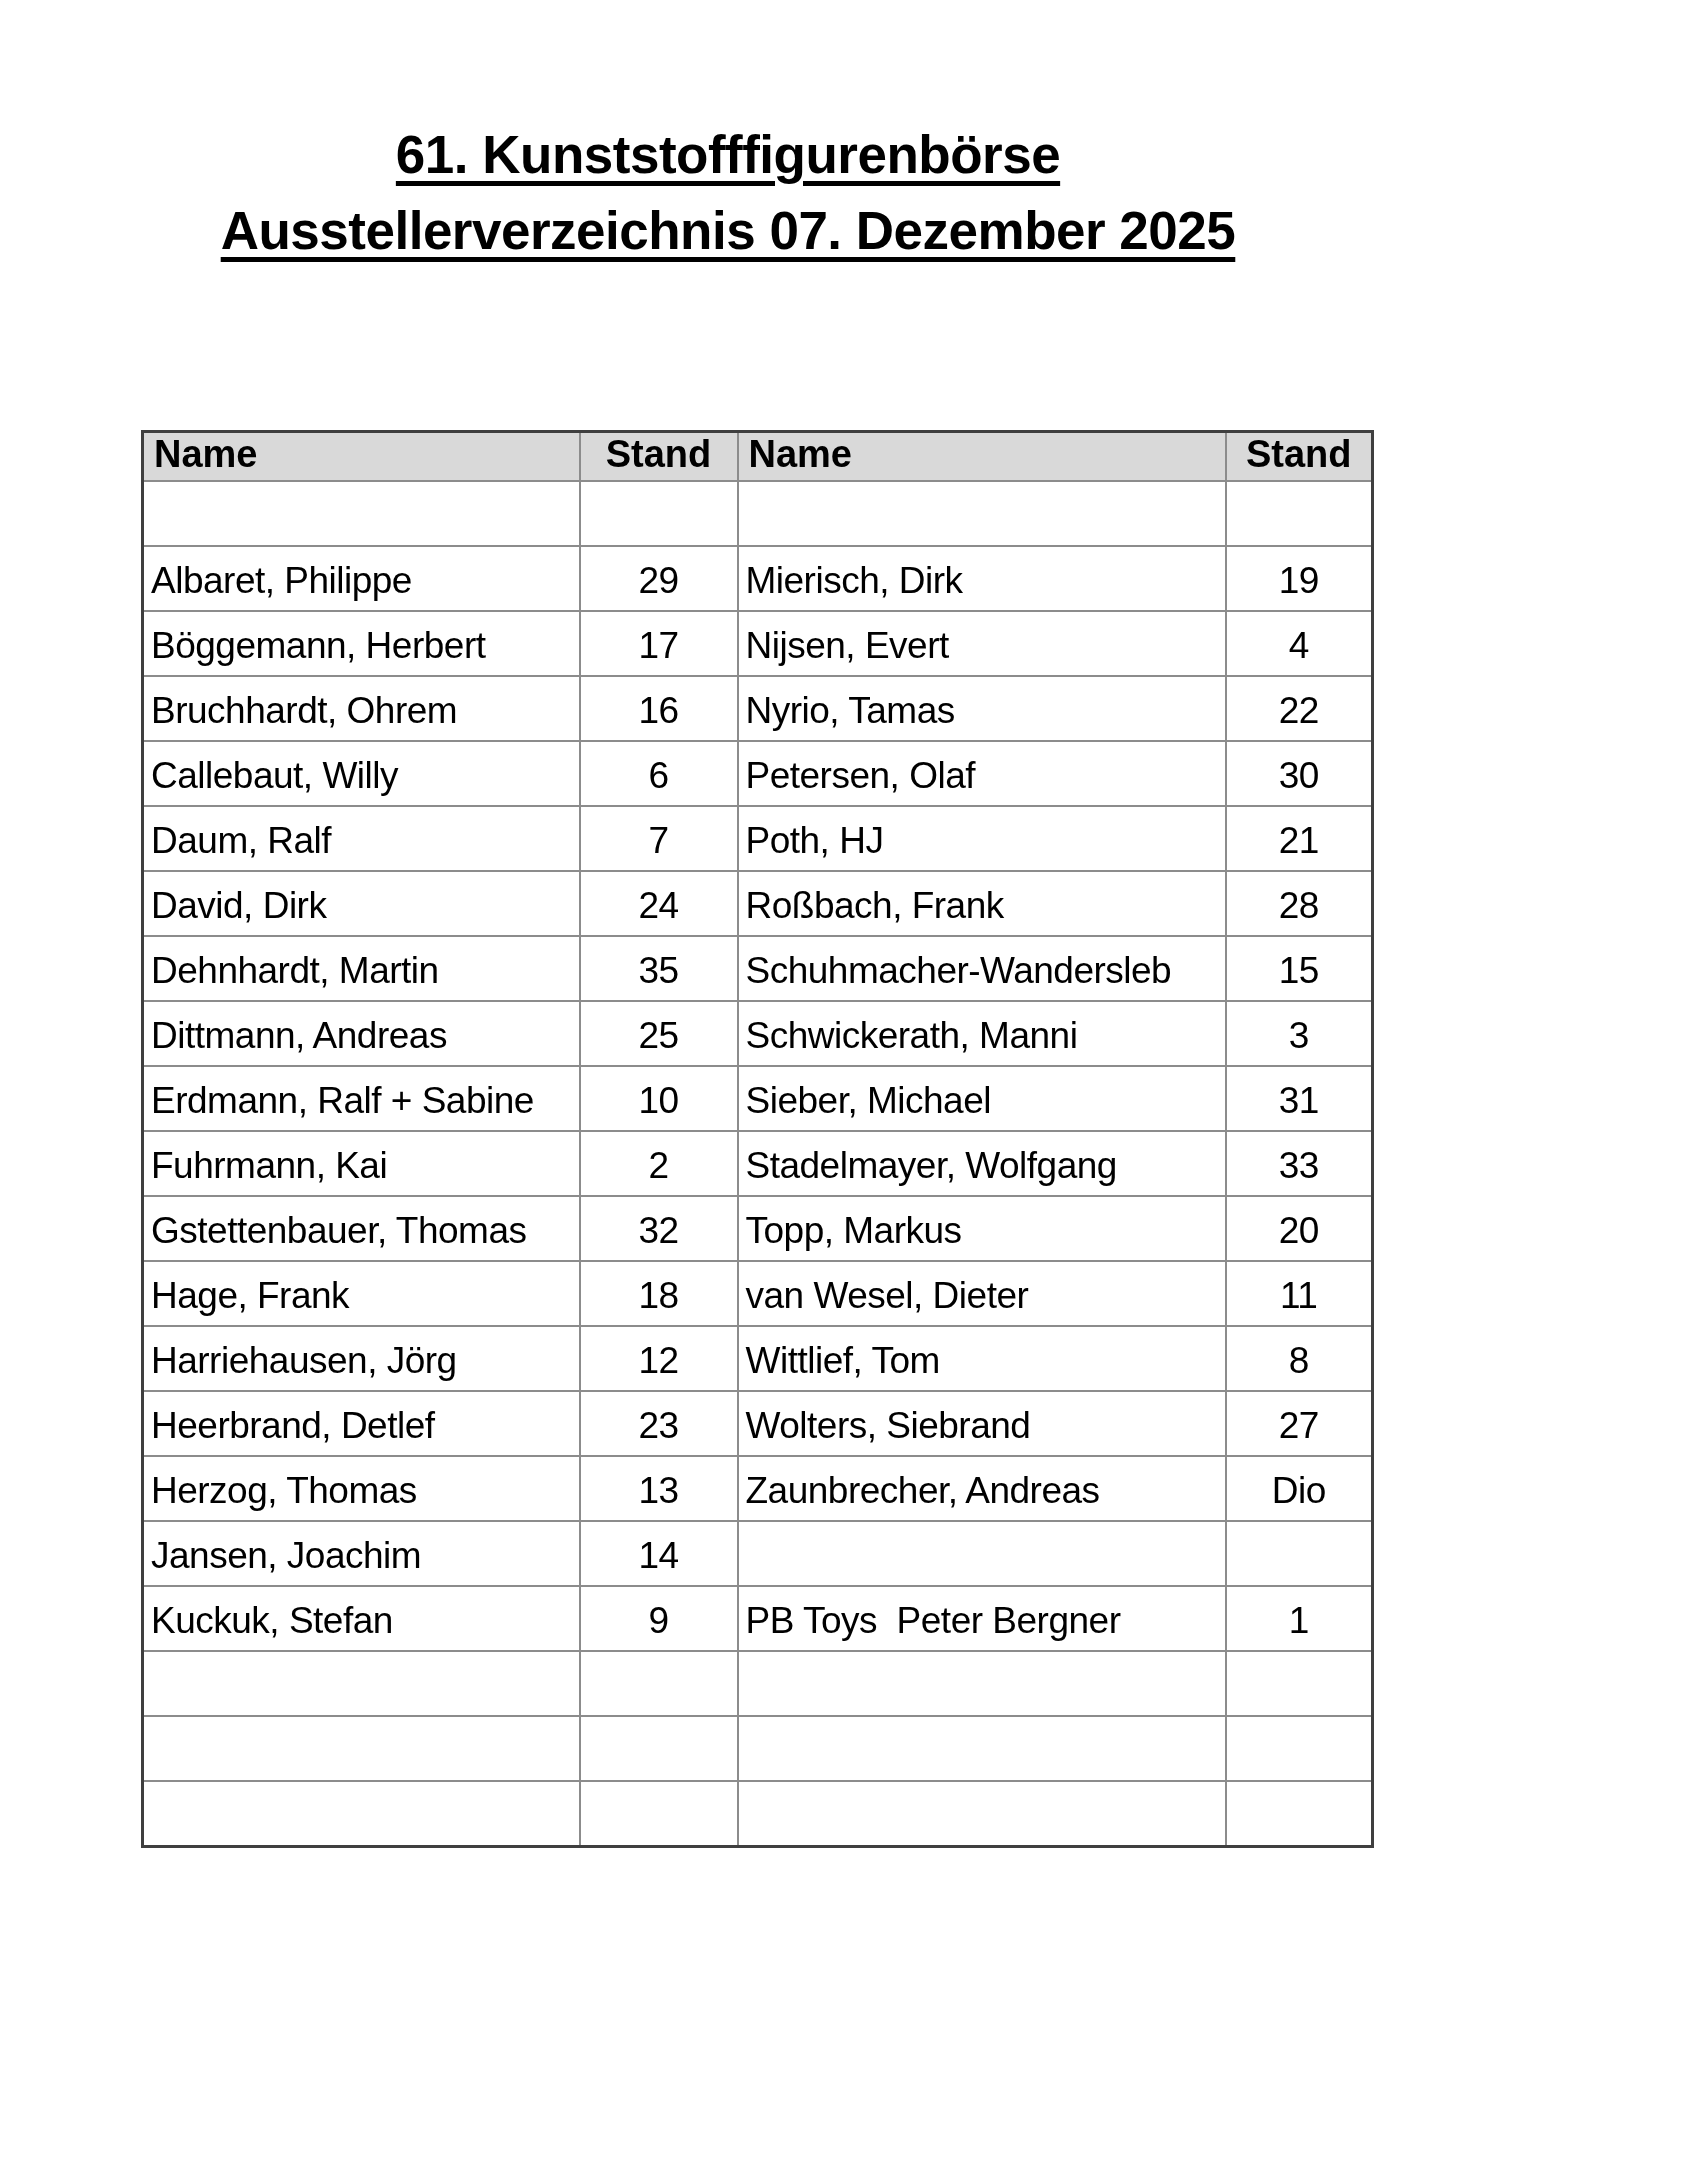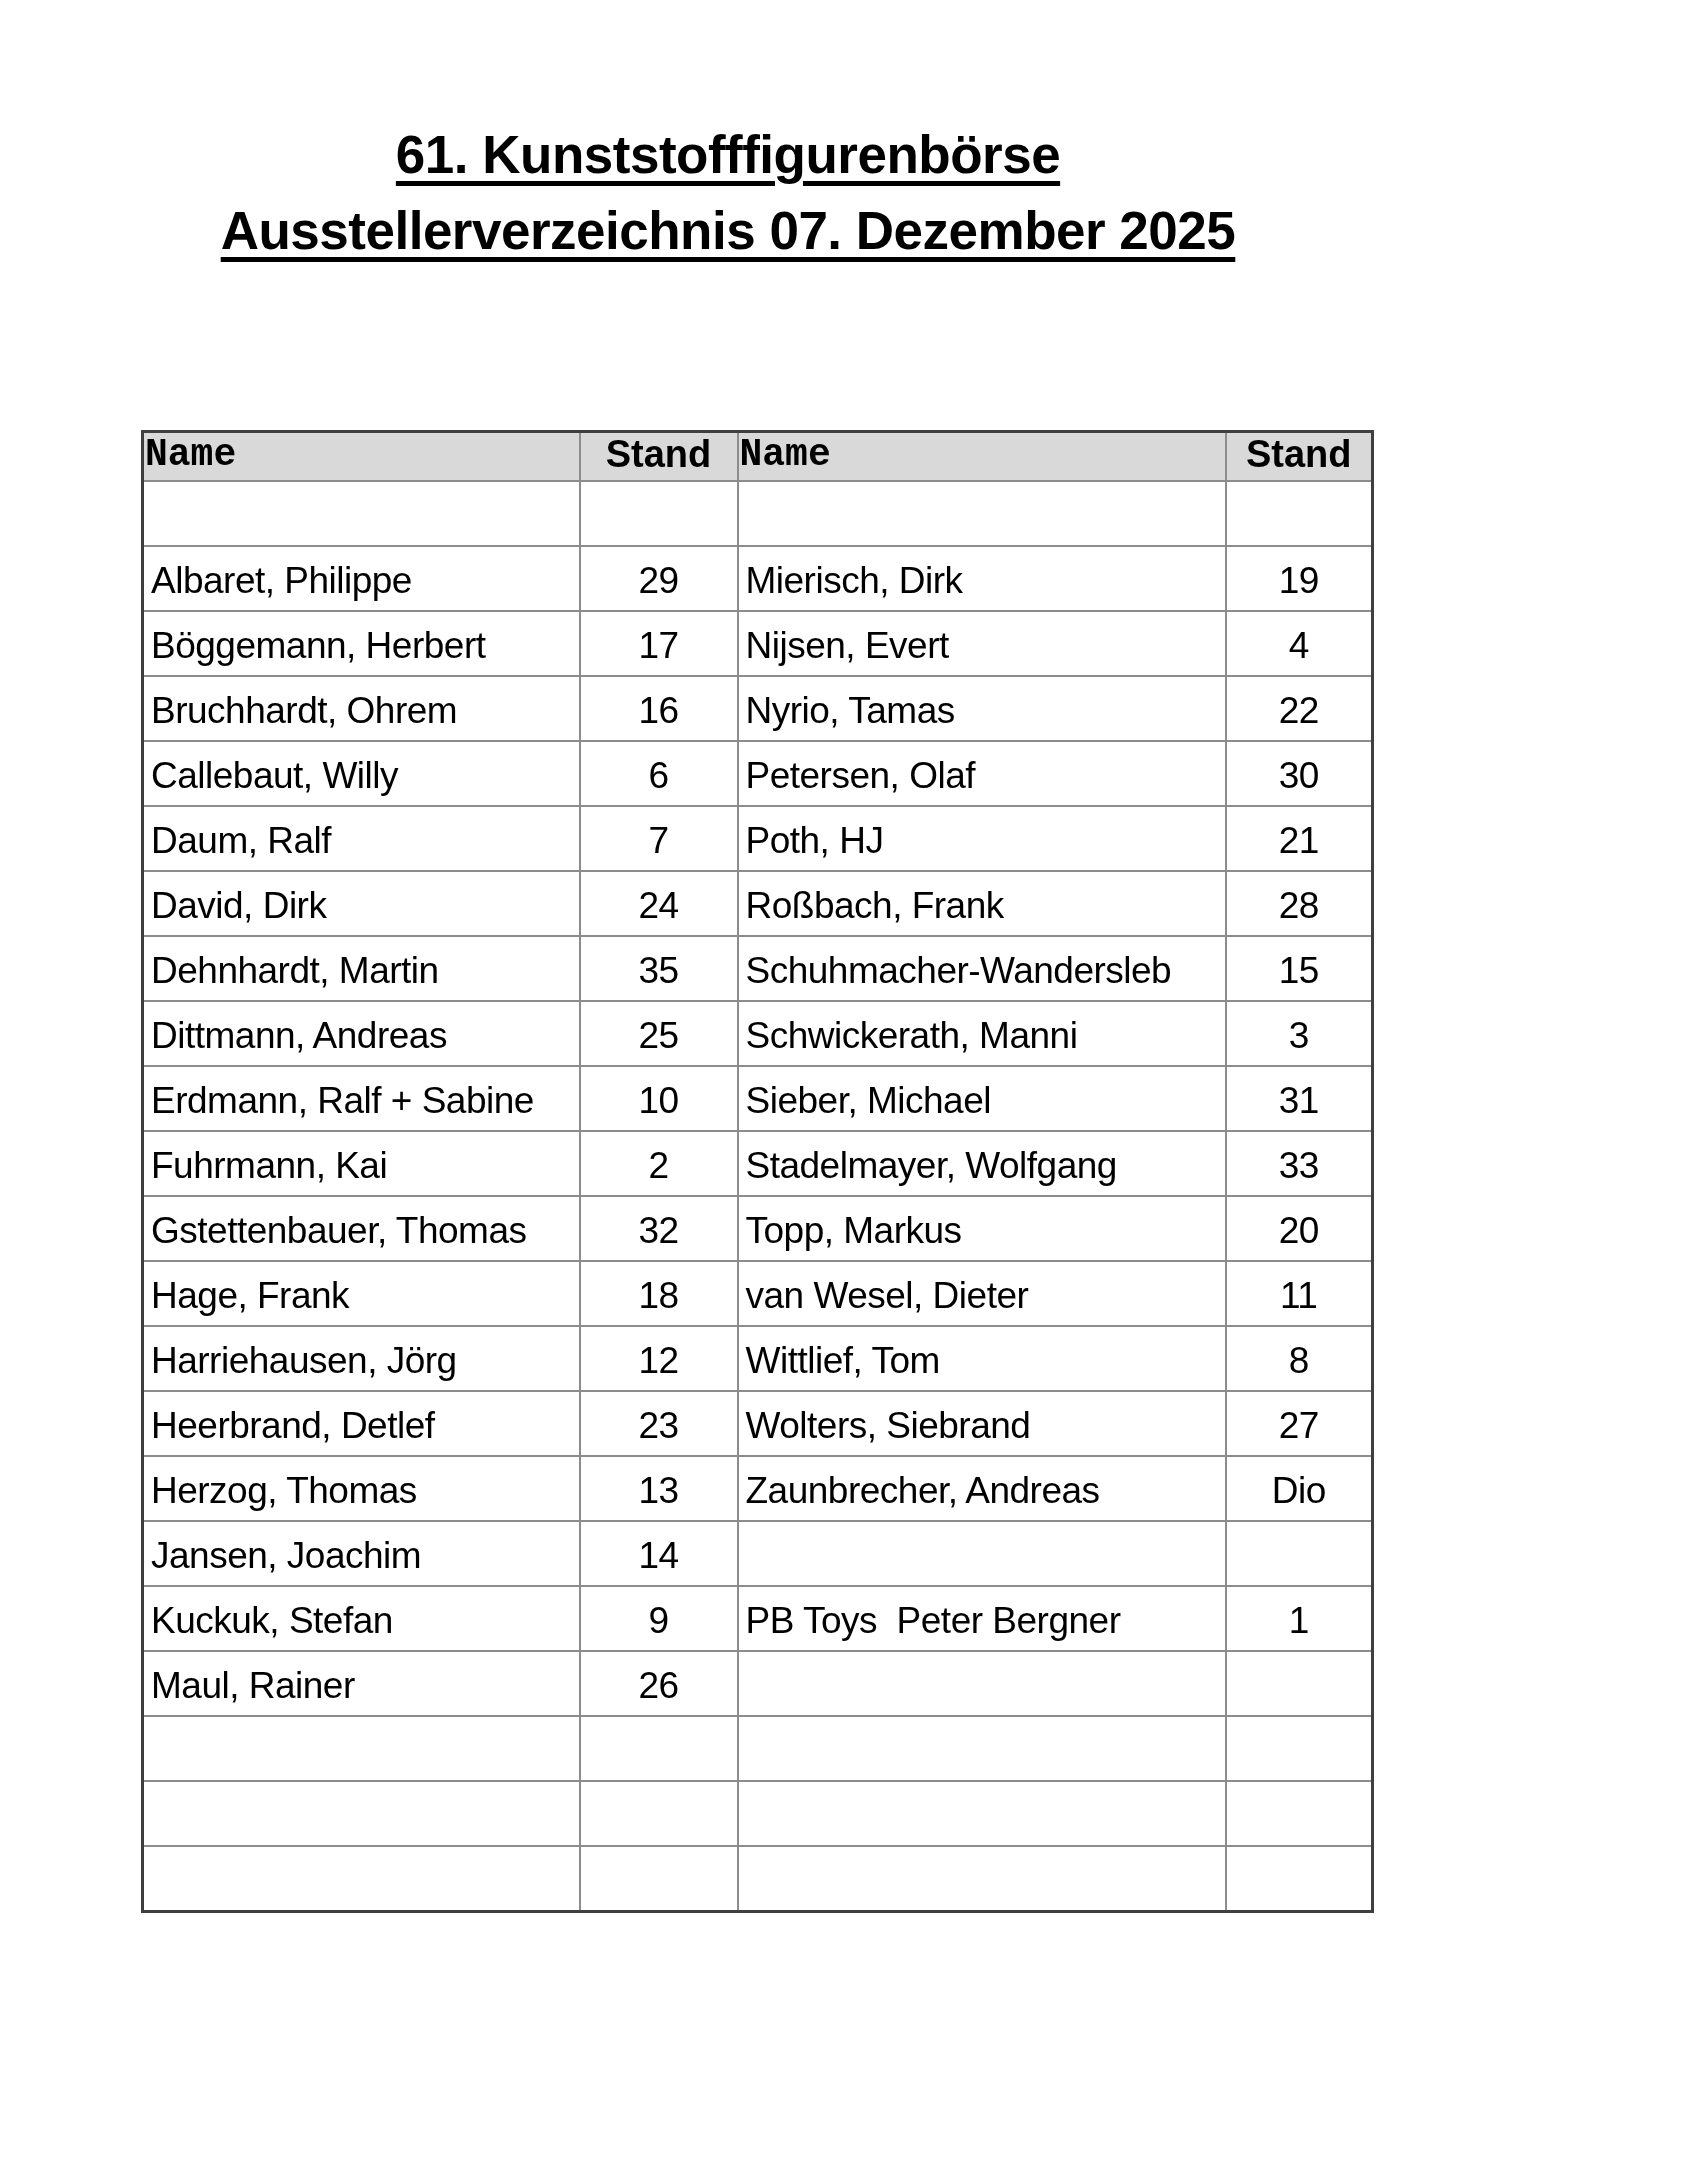--- a/index.html
+++ b/index.html
@@ -44,21 +44,21 @@
   }
   table.exhibitors thead tr { height: 48px; }
   table.exhibitors tbody tr { height: 65px; }
   th {
     background: #d9d9d9;
     font-size: 38px;
     font-weight: bold;
     vertical-align: bottom;
     padding: 0 0 4px 0;
   }
-  th.h-name { text-align: left; padding-left: 1px; font-family: Liberation Mono, monospace; }
+  th.h-name { text-align: left; padding-left: 10px; }
   th.h-stand { text-align: center; margin-left: 24px; }
   td {
     font-size: 37px;
     letter-spacing: -0.5px;
     vertical-align: bottom;
     padding: 0 0 8px 0;
     white-space: pre;
   }
   td.name-cell { text-align: left; padding-left: 7px; }
   td.stand-cell { text-align: center; }
@@ -189,26 +189,20 @@
         <td class="name-cell"></td>
         <td class="stand-cell"></td>
       </tr>
       <tr>
         <td class="name-cell">Kuckuk, Stefan</td>
         <td class="stand-cell">9</td>
         <td class="name-cell">PB Toys  Peter Bergner</td>
         <td class="stand-cell">1</td>
       </tr>
       <tr>
-        <td class="name-cell">Maul, Rainer</td>
-        <td class="stand-cell">26</td>
-        <td class="name-cell"></td>
-        <td class="stand-cell"></td>
-      </tr>
-      <tr>
         <td class="name-cell"></td>
         <td class="stand-cell"></td>
         <td class="name-cell"></td>
         <td class="stand-cell"></td>
       </tr>
       <tr>
         <td class="name-cell"></td>
         <td class="stand-cell"></td>
         <td class="name-cell"></td>
         <td class="stand-cell"></td>

